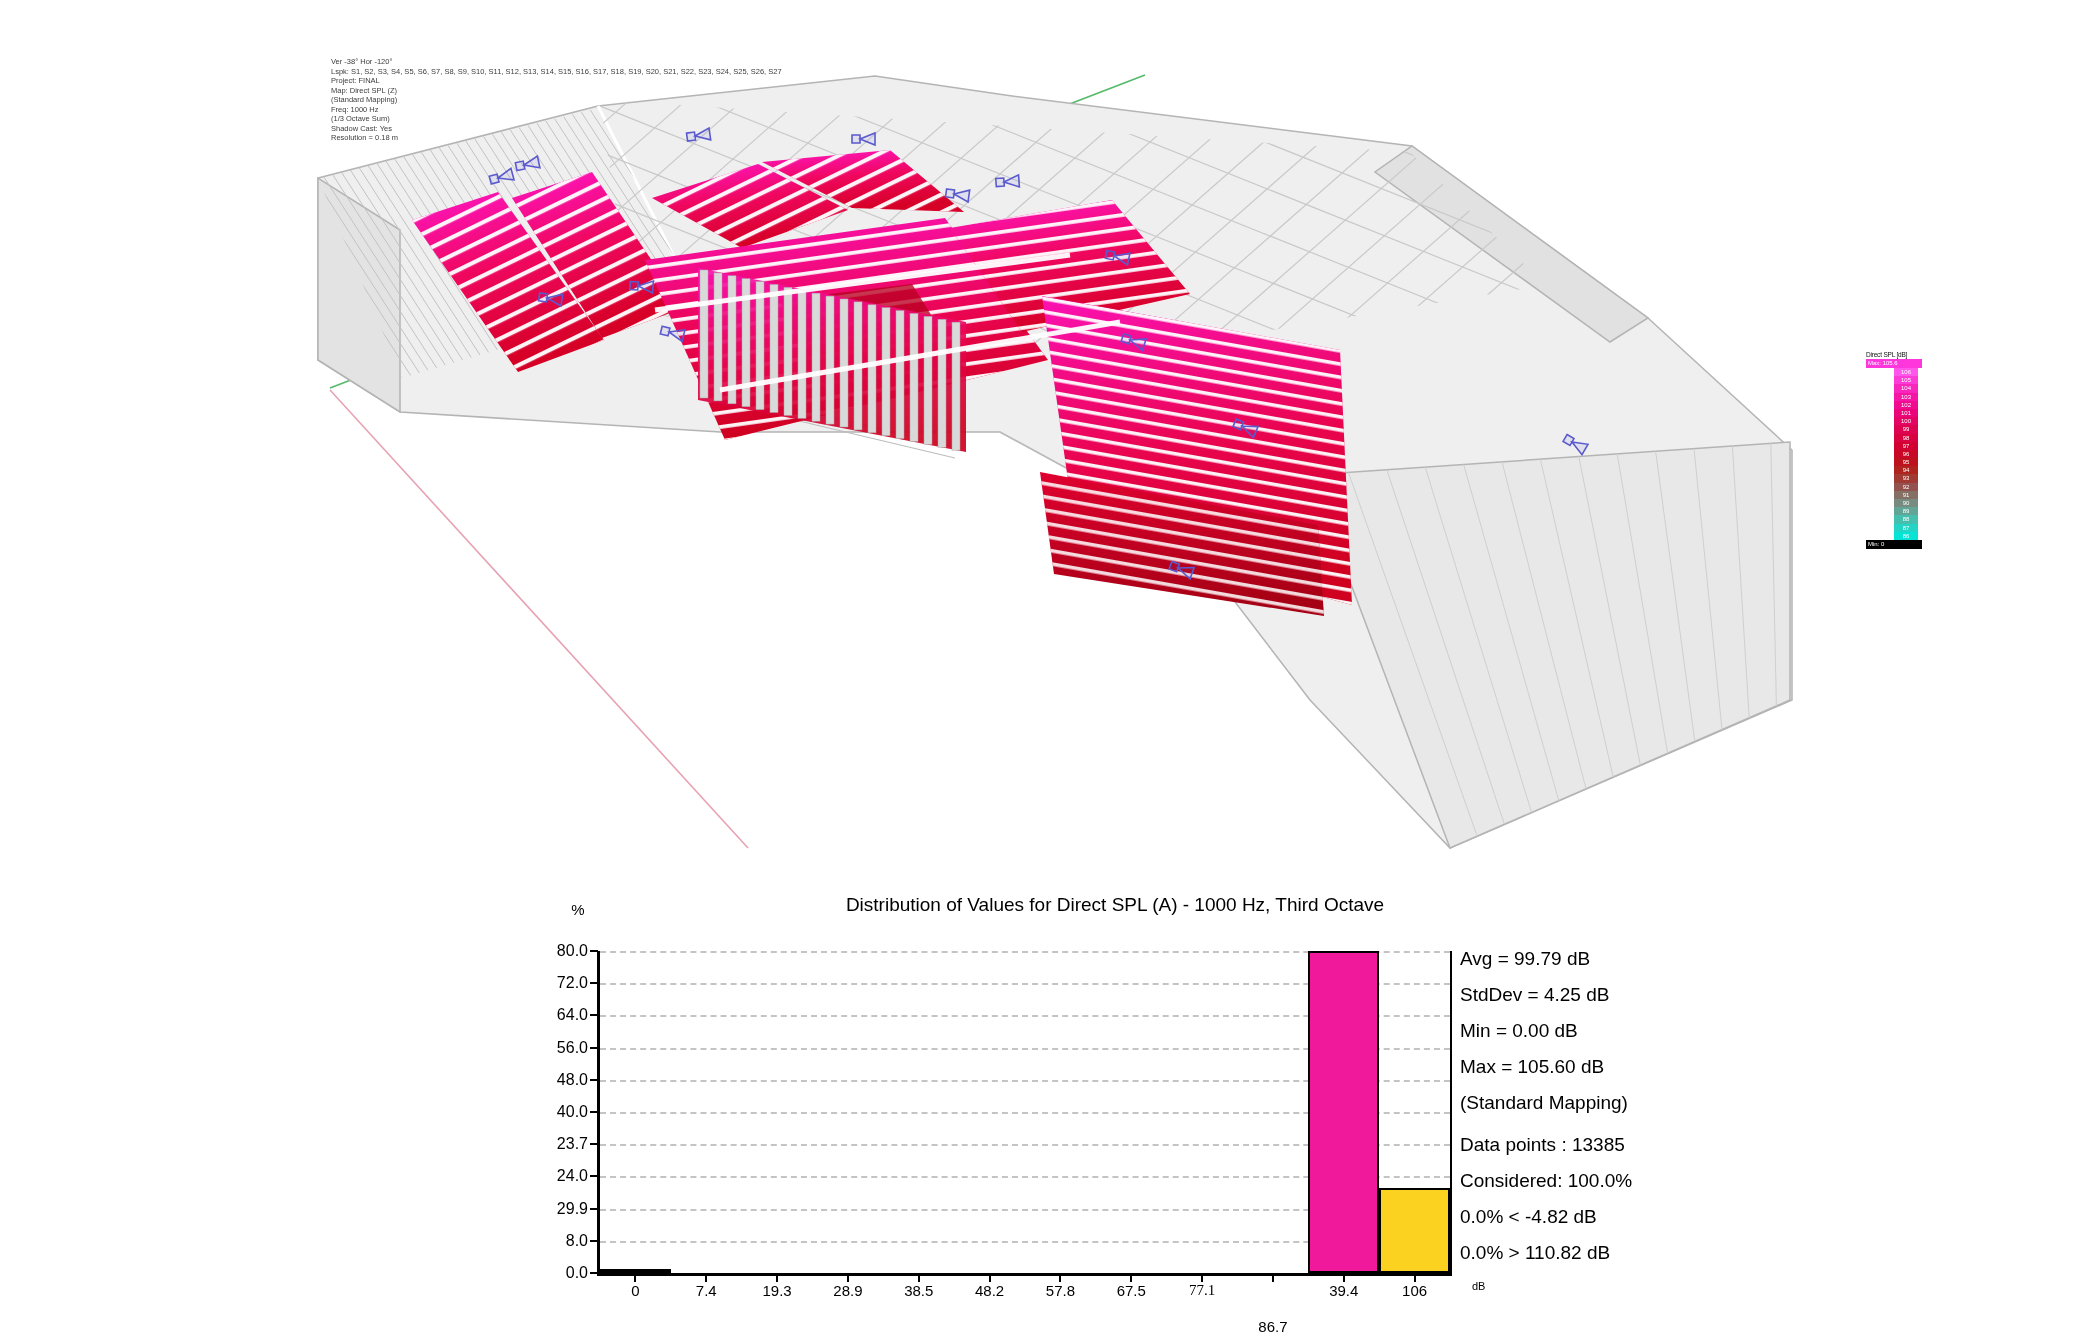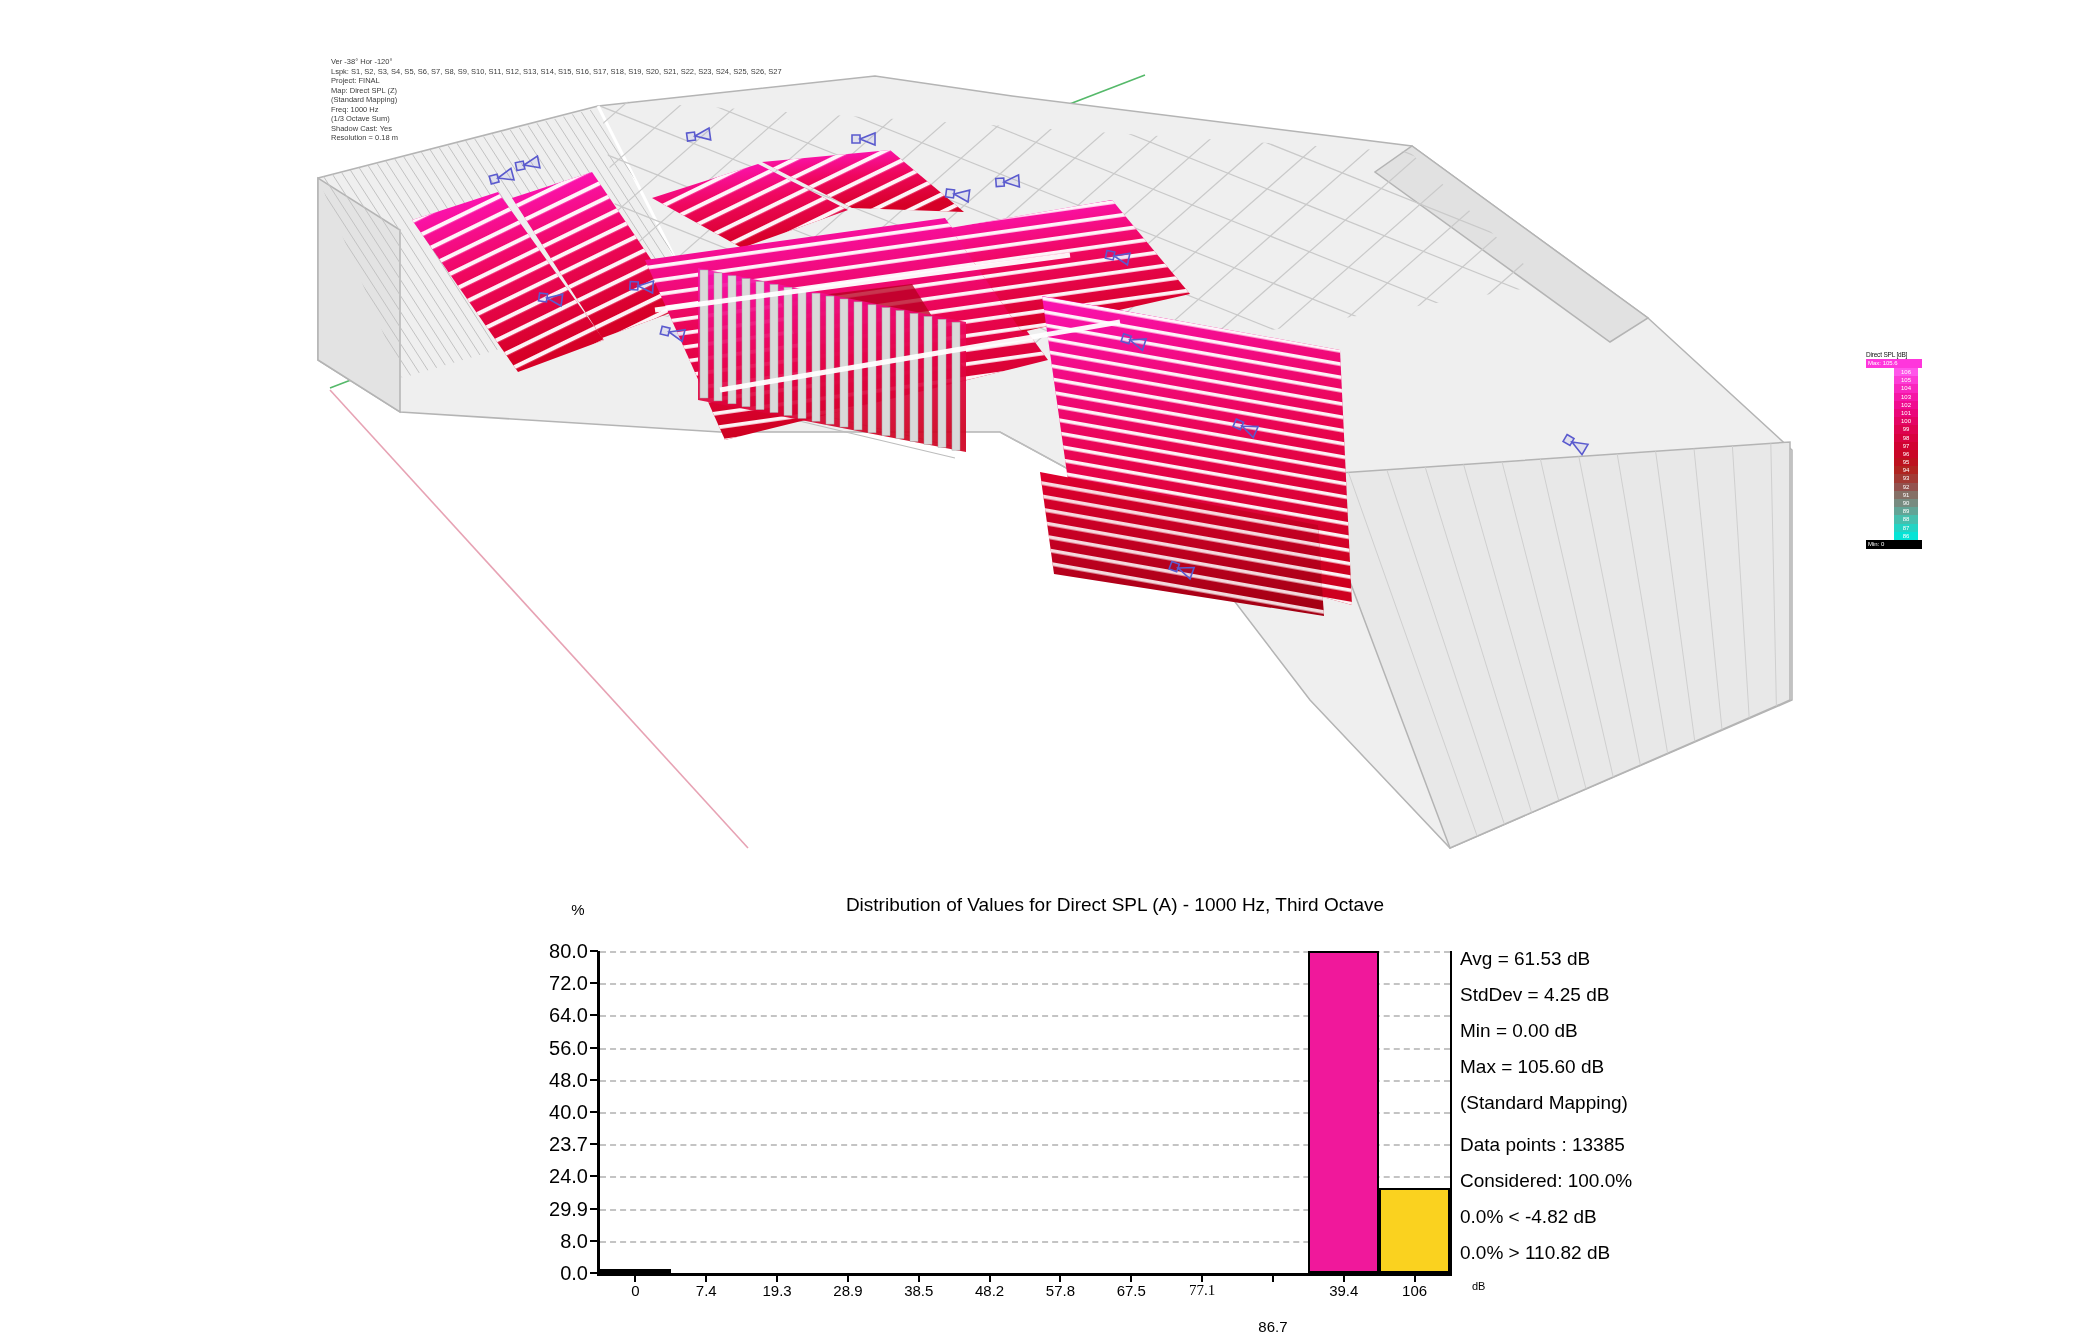--- a/index.html
+++ b/index.html
@@ -16,21 +16,21 @@
   #legend .barcol{margin-left:28px;width:24px;}
   #legend .trow{height:8.2px;line-height:8.2px;text-align:center;color:#fff;font-size:6px;}
   
   #chart-title{left:700px;top:894px;width:830px;text-align:center;font-size:19px;}
   #ylab{left:556px;top:901px;width:44px;text-align:center;font-size:15px;}
   #xlab{left:1472px;top:1280px;font-size:11px;}
   #plot{left:597px;top:951px;width:850px;height:322px;
         border-left:3px solid #000;border-bottom:3px solid #000;border-right:2px solid #000;}
   .grid{position:absolute;left:0;width:100%;height:0;border-top:2px dashed #c4c4c4;}
   .ytick{position:absolute;left:-10px;width:8px;height:2px;background:#000;}
-  .ylabel{position:absolute;left:-82px;width:70px;text-align:right;font-size:20px;height:18px;line-height:18px;}
+  .ylabel{position:absolute;left:-82px;width:70px;text-align:right;font-size:16px;height:18px;line-height:18px;}
   .xtick{position:absolute;width:2px;height:6px;background:#000;top:325px;}
   .xlabel{position:absolute;top:331px;width:70px;text-align:center;font-size:15px;}
   .bar{position:absolute;bottom:0;box-sizing:border-box;}
   
   .stats{left:1460px;font-size:19px;line-height:36px;white-space:nowrap;}
   #stats1{top:941px;} #stats2{top:1127px;}
 </style>
 </head>
 <body>
 
@@ -374,21 +374,21 @@
     <div class="xlabel" style="left: 637.917px; margin-top: 36px;">86.7</div>
     <div class="xtick" style="left: 742.75px;"></div>
     <div class="xlabel" style="left: 708.75px;">39.4</div>
     <div class="bar" style="left: 708.333px; width: 70.8333px; height: 322px; background: rgb(240, 24, 155); border: 2px solid rgb(0, 0, 0);"></div>
     <div class="xtick" style="left: 813.583px;"></div>
     <div class="xlabel" style="left: 779.583px;">106</div>
     <div class="bar" style="left: 779.167px; width: 70.8333px; height: 84.525px; background: rgb(250, 210, 31); border: 2px solid rgb(0, 0, 0);"></div>
   </div>
 
 <div id="stats1" class="abs stats">
-    <div>Avg = 61.53 dB</div>
+    <div>Avg = 99.79 dB</div>
     <div>StdDev = 4.25 dB</div>
     <div>Min = 0.00 dB</div>
     <div>Max = 105.60 dB</div>
     <div>(Standard Mapping)</div>
   </div>
 <div id="stats2" class="abs stats">
     <div>Data points : 13385</div>
     <div>Considered: 100.0%</div>
     <div>0.0%  &lt; -4.82 dB</div>
     <div>0.0%  &gt; 110.82 dB</div>

